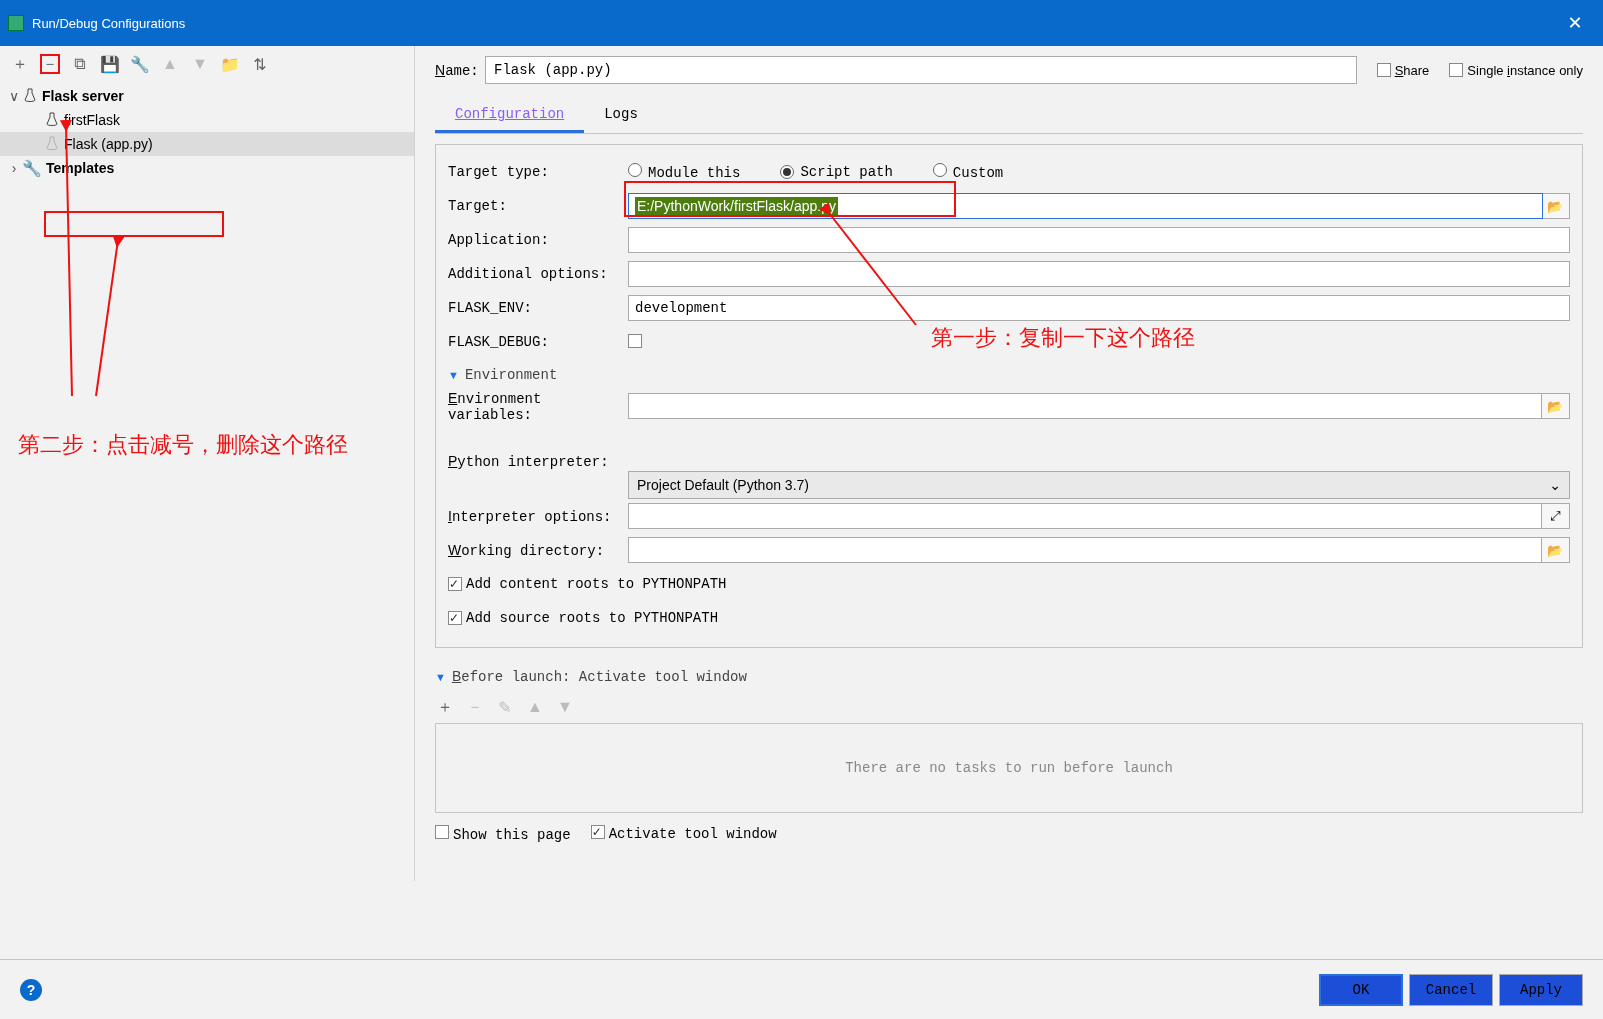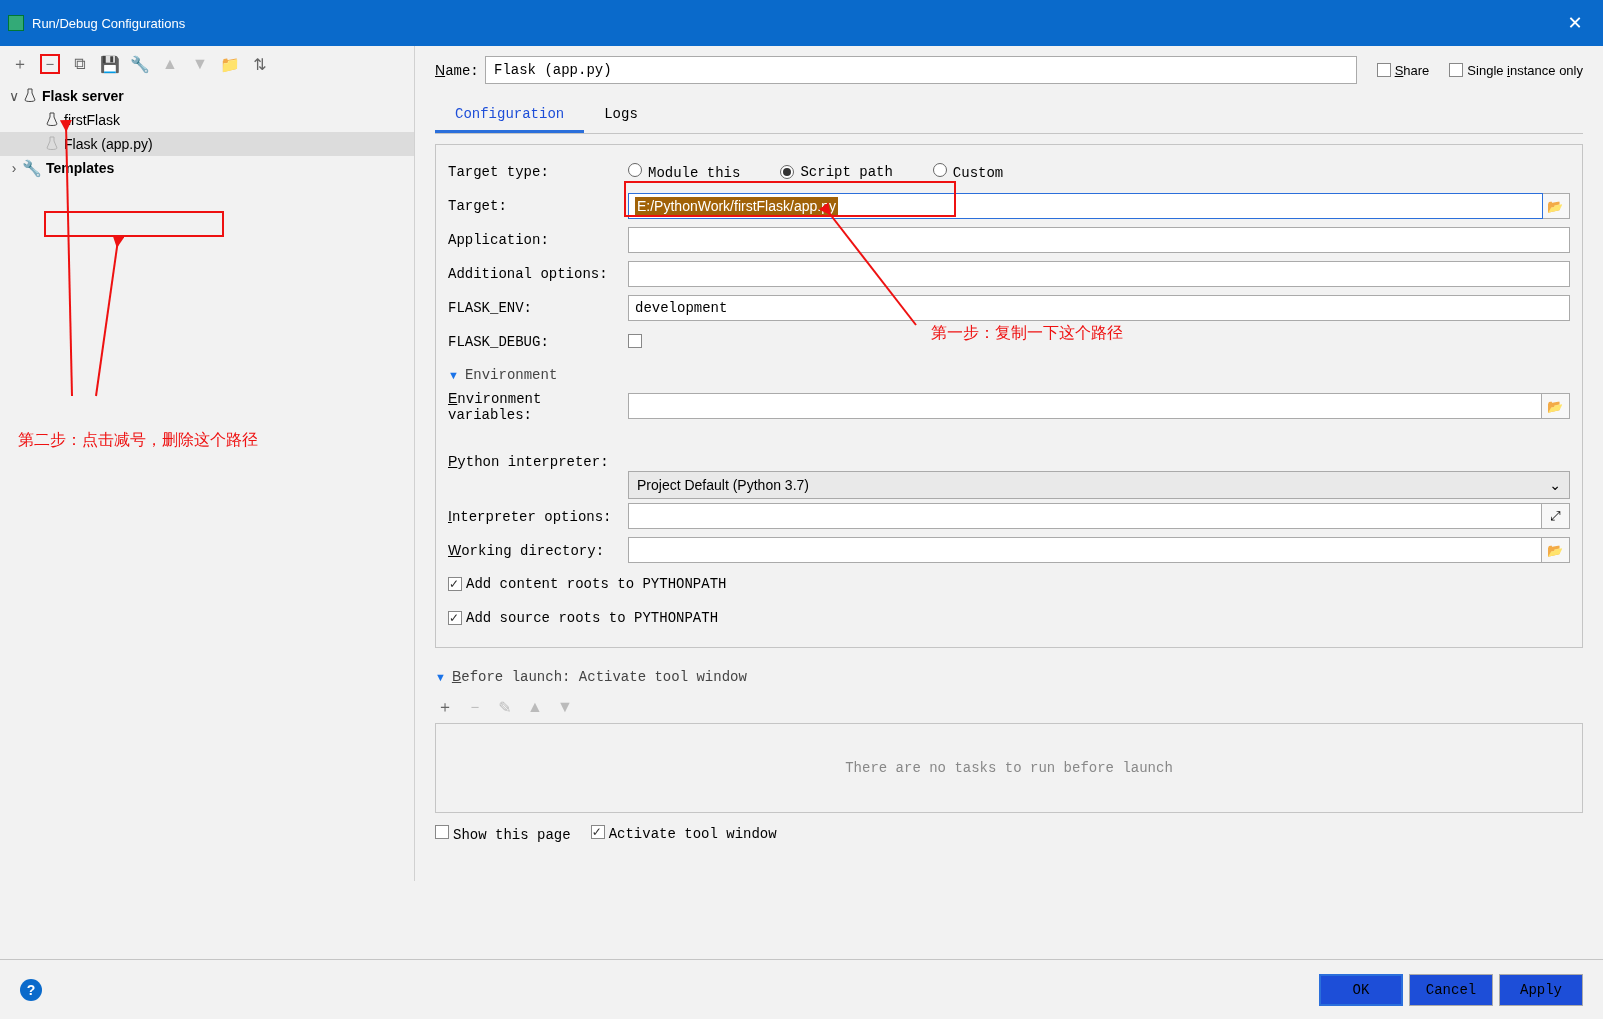--- a/index.html
+++ b/index.html
@@ -30,40 +30,40 @@
 .tree-row .lbl { margin-left: 4px; }
 .tree-row.bold .lbl { font-weight: bold; }
 .tree-row.child { padding-left: 44px; }
 .tree-row.selected { background: #dcdcdc; }
 .tree-sel-box { border: 2px solid #e11; position: absolute; left: 44px; top: 165px; width: 180px; height: 26px; pointer-events:none;}
 .flask-icon { width: 16px; height: 16px; display:inline-block; }
 .wrench-icon { color: #666; }
 
 
 svg.arrows { position: absolute; left: 0; top: 0; pointer-events: none; }
-.anno { position: absolute; color: #e11; font-size: 16px; font-family: "SimSun","Microsoft YaHei",serif; }
+.anno { position: absolute; color: #e11; font-size: 22px; font-family: "SimSun","Microsoft YaHei",serif; }
 
 
 .name-row { display: flex; align-items: center; margin-bottom: 14px; }
 .name-row label { width: 50px; }
 .name-input { flex: 1; height: 28px; padding: 2px 8px; border: 1px solid #aaa; background: #fff; }
 .chk-wrap { display: flex; align-items: center; margin-left: 20px; }
 .chk { width: 14px; height: 14px; border: 1px solid #888; margin-right: 4px; display:inline-block; background:#fff;}
 .chk.on::after { content:"✓"; font-size:12px; color:#333; position:relative; top:-2px;}
 
 .tabs { display: flex; border-bottom: 1px solid #c5c5c5; margin-bottom: 10px; }
 .tab { padding: 8px 20px; cursor: pointer; font-size:14px;}
-.tab.active { border-bottom: 3px solid #2b6fdb; color: #1d4ed8; }
+.tab.active { border-bottom: 3px solid #2b6fdb; color: #8b5cf6; text-decoration: underline; }
 
 .panel { border: 1px solid #c5c5c5; background: #f2f2f2; padding: 10px 12px 12px 12px; margin-bottom: 20px; position: relative; }
 .field { display: flex; align-items: center; min-height: 34px; }
 .field .flabel { width: 180px; }
 .field .fval { flex: 1; }
 .txt-input { width: 100%; height: 26px; border: 1px solid #aaa; padding: 2px 6px; background: #fff; }
-.txt-sel { background: #a16207; color: #fff; padding: 1px 2px;}
+.txt-sel { background: #4d7c0f; color: #fff; padding: 1px 2px;}
 .radio-row { display:flex; align-items:center; gap:40px;}
 .radio { width:14px; height:14px; border:1px solid #666; border-radius:50%; display:inline-flex; align-items:center; justify-content:center; margin-right:6px; background:#fff;}
 .radio.on::after{ content:""; width:8px; height:8px; background:#333; border-radius:50%;}
 .target-box { border:2px solid #e11; position:absolute; pointer-events:none;}
 .section-head { display:flex; align-items:center; margin:8px 0 6px 0; color:#444; }
 .section-head .tri { color:#1a73e8; margin-right:6px; font-size:11px;}
 .dropdown { display:flex; align-items:center; justify-content:space-between; background:#e9e9e9; border:1px solid #aaa; height:28px; padding:0 8px;margin-top:48px;}
 .mini-toolbar { display:flex; gap:10px; padding:6px 0;}
 .taskbox { border:1px solid #c5c5c5; height:90px; display:flex; align-items:center; justify-content:center; color:#888; background:#f2f2f2;}
 .dir-input { display:flex; }

